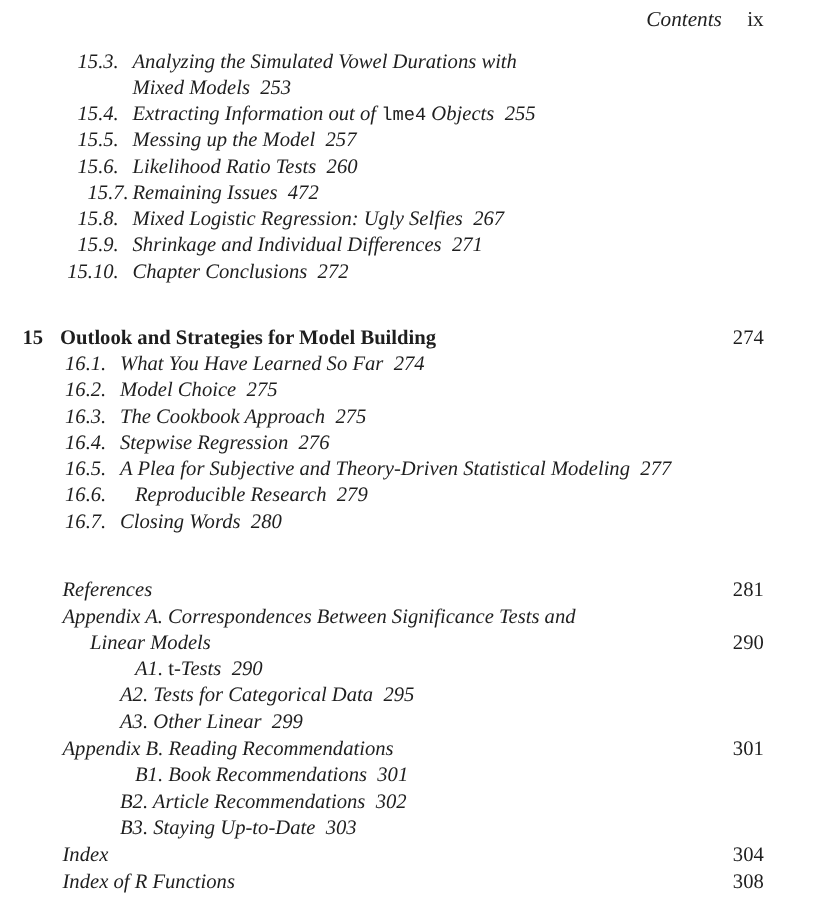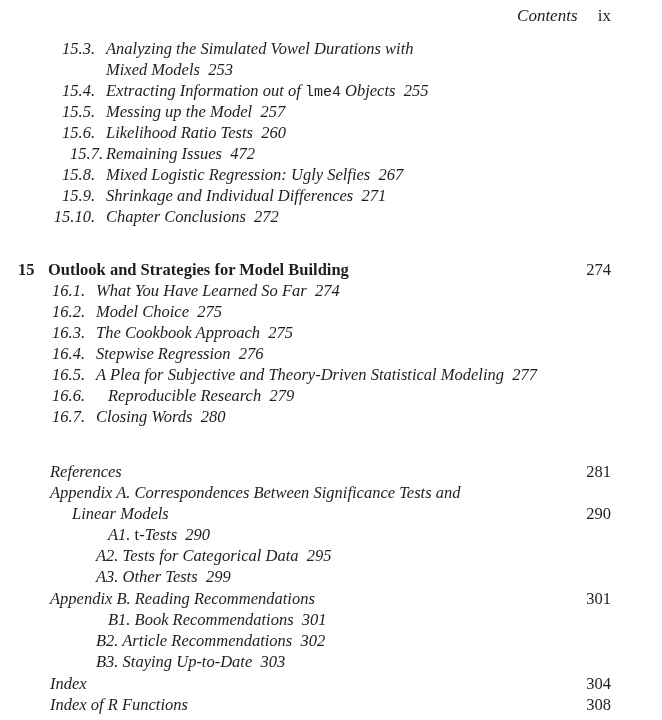--- a/index.html
+++ b/index.html
@@ -140,21 +140,21 @@
 </div>
 <div class="rpage" style="top:503px;">290</div>
 
 <div class="line it" style="top:524px; left:108px;text-align:right;">
   <span>A1.</span><span class="roman"> t</span><span>-Tests</span>&nbsp;&nbsp;<span>290</span>
 </div>
 <div class="line it" style="top:545px; left:96px;">
   <span>A2.</span><span> Tests for Categorical Data</span>&nbsp;&nbsp;<span>295</span>
 </div>
 <div class="line it" style="top:566px; left:96px;">
-  <span>A3.</span><span> Other Tests</span>&nbsp;&nbsp;<span>299</span>
+  <span>A3.</span><span> Other Linear</span>&nbsp;&nbsp;<span>299</span>
 </div>
 
 <div class="line it" style="top:588px; left:50px;">
   <span>Appendix B. Reading Recommendations</span>
 </div>
 <div class="rpage" style="top:588px;">301</div>
 
 <div class="line it" style="top:609px; left:96px;margin-left:12px;">
   <span>B1.</span><span> Book Recommendations</span>&nbsp;&nbsp;<span>301</span>
 </div>

